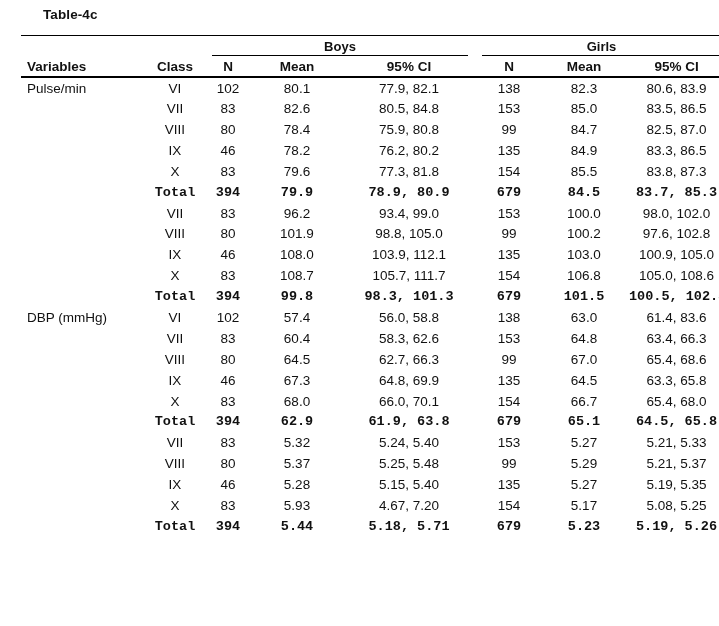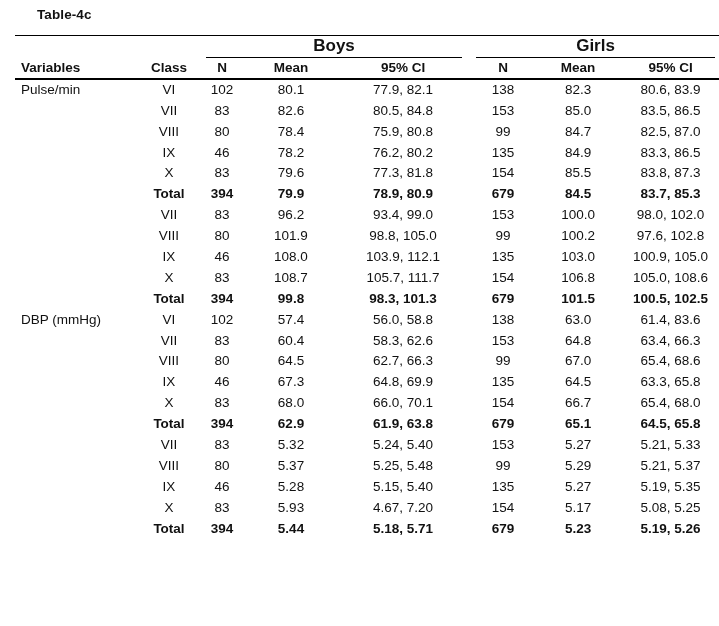--- a/index.html
+++ b/index.html
@@ -2,21 +2,21 @@
 <html><head>
 <meta charset="utf-8">
 <style>
   * { margin: 0; padding: 0; box-sizing: border-box; }
   html, body { background: #ffffff; }
   body {
     width: 719px; height: 626px;
     font-family: "Liberation Sans", sans-serif;
     color: #111; overflow: hidden;
   }
-  .page { padding: 7px 4px 0 15px; }
+  .page { padding: 7px 4px 0 21px; }
   .title {
     font-size: 13.5px; font-weight: bold;
     margin-left: 22px; margin-bottom: 13px;
     letter-spacing: 0.1px;
   }
   table {
     border-collapse: collapse;
     table-layout: fixed;
     width: 707px;
     border-top: 1.5px solid #000;
@@ -31,24 +31,24 @@
     overflow: hidden;
   }
   th { font-weight: bold; }
   .col-var { text-align: left; padding-left: 6px; }
   thead tr.col-headers th { border-bottom: 2px solid #000; margin-top: 45px; }
   th.group { padding: 0; height: 20px; vertical-align: bottom; }
   .group-line {
     border-bottom: 1.5px solid #000;
     margin: 0 7px;
     font-weight: bold;
-    font-size: 17px;
+    font-size: 13px;
     padding-bottom: 1px;
   }
-  tbody tr.total-row td { font-weight: bold; }
+  tbody tr.total-row td { font-weight: bold; font-family: Liberation Mono, monospace; }
   .footnote {
     width: 707px;
     border-top: 1.5px solid #000;
     margin-top: 0px;
     padding: 3px 6px 4px 6px;
     font-size: 13px;
     line-height: 1.32;
   }
 </style>
 </head>

